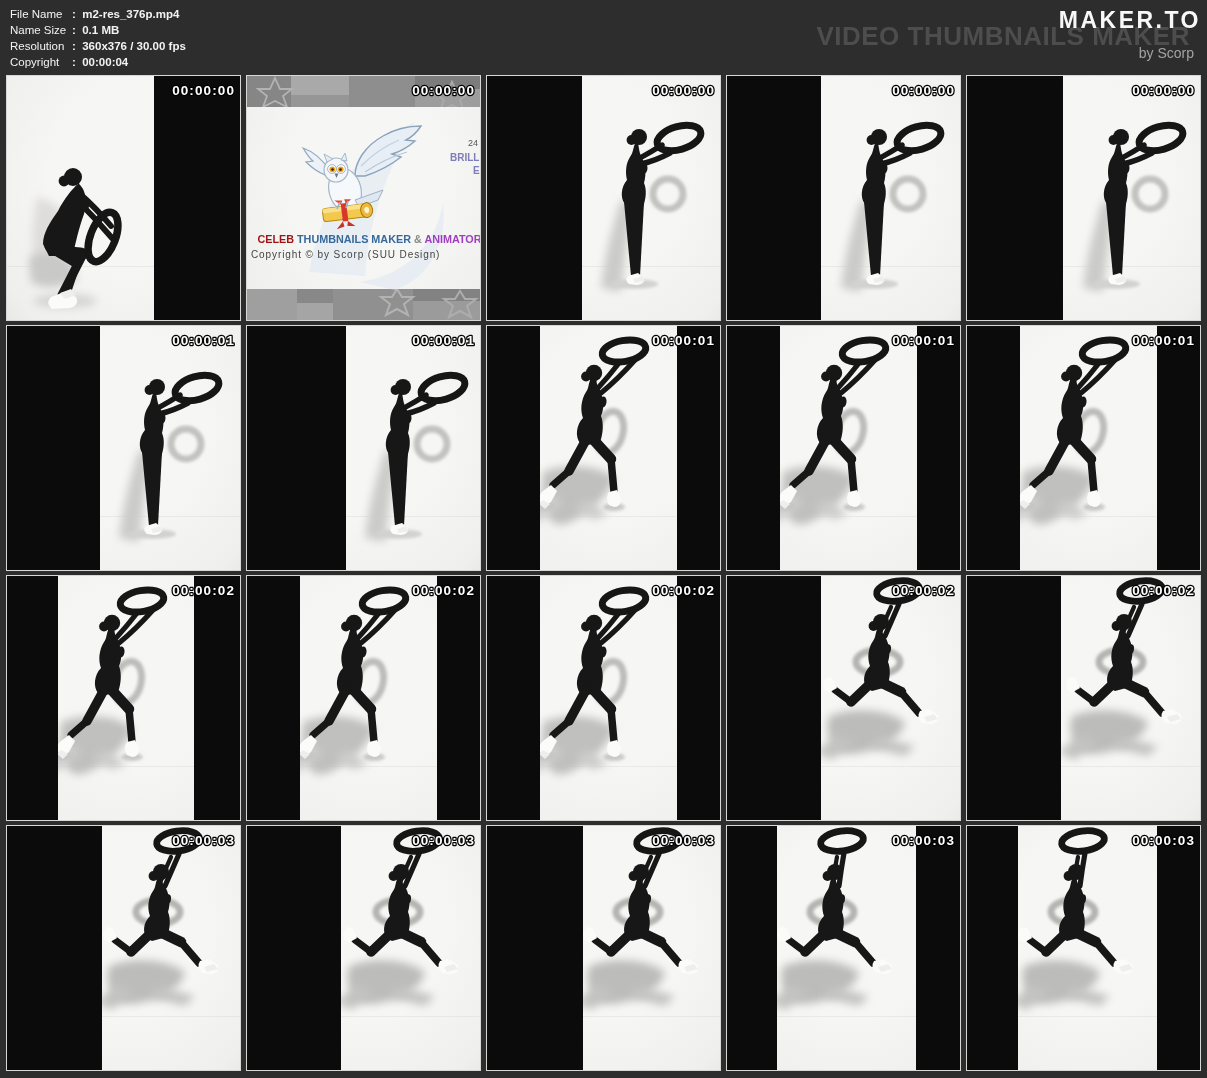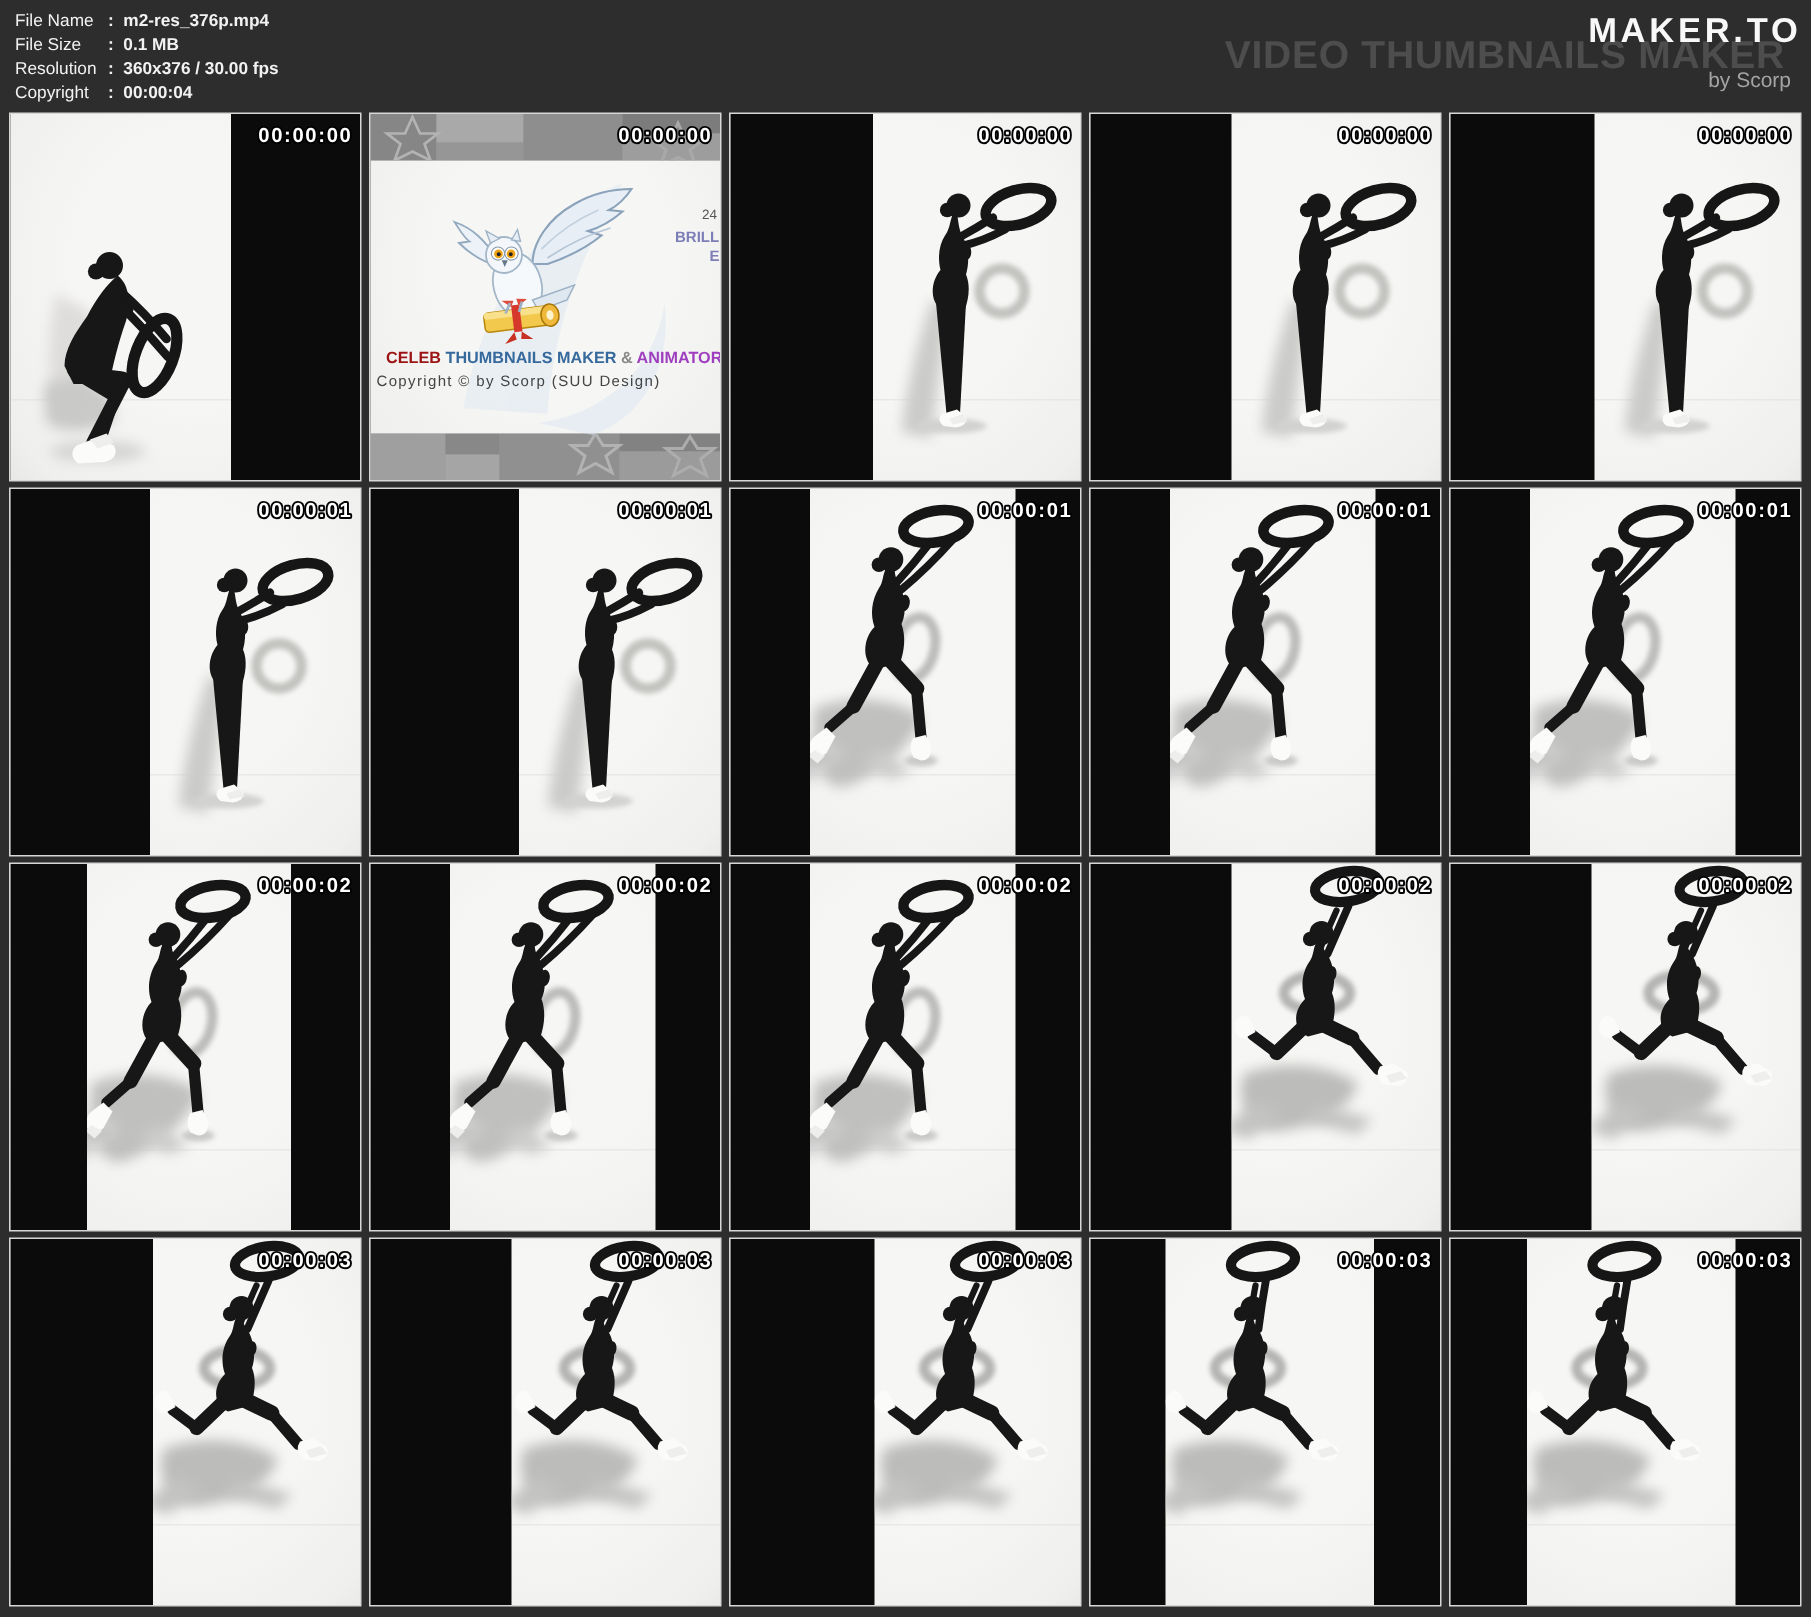--- a/index.html
+++ b/index.html
@@ -5,21 +5,21 @@
 body{width:1207px;height:1078px;background:#2d2d2d;position:relative;overflow:hidden;font-family:"Liberation Sans",sans-serif}
 .cell{position:absolute;width:233px;height:244px;border:1px solid #d7d7d5;overflow:hidden;background:radial-gradient(ellipse at 52% 42%, #f6f6f4 45%, #efefed 88%, #e8e8e6 100%)}
 .bar{position:absolute;top:0;height:244px;background:#0b0b0b}
 .ts{position:absolute;top:3px;right:1px;z-index:5;transform:translateZ(0)}
 .floor{position:absolute;left:0;top:190px;width:233px;height:1px;background:#dcdcda;opacity:.5}
 .band{position:absolute;left:0;width:233px;height:31px;background:#969696;overflow:hidden}
 .hl{position:absolute;left:10px;font-weight:bold;font-size:11.5px;color:#f2f2f2;white-space:pre;transform:translateZ(0)}
 .hl b{display:inline-block;min-width:62px;font-weight:normal}
 </style></head><body>
 <div class="hl" style="top:8px"><b>File Name</b>:  m2-res_376p.mp4</div>
-<div class="hl" style="top:24px"><b>File Size</b>:  0.1 MB</div>
+<div class="hl" style="top:24px"><b>Name Size</b>:  0.1 MB</div>
 <div class="hl" style="top:40px"><b>Resolution</b>:  360x376 / 30.00 fps</div>
 <div class="hl" style="top:56px"><b>Copyright</b>:  00:00:04</div>
 <div style="position:absolute;top:21px;right:17px;font-weight:bold;font-size:26px;color:#4d4d4d;letter-spacing:0.5px;transform:translateZ(0)">VIDEO THUMBNAILS MAKER</div>
 <div style="position:absolute;top:7px;right:6px;font-weight:bold;font-size:23px;color:#f8f8f8;letter-spacing:2.5px;transform:translateZ(0)">MAKER.TO</div>
 <div style="position:absolute;top:45px;right:13px;font-size:14px;color:#a3a3a3;transform:translateZ(0)">by Scorp</div>
 <svg width="0" height="0" style="position:absolute">
     <defs>
 <filter id="b1" x="-50%" y="-50%" width="200%" height="200%">
         <feGaussianBlur stdDeviation="1.6"></feGaussianBlur>
       </filter>

